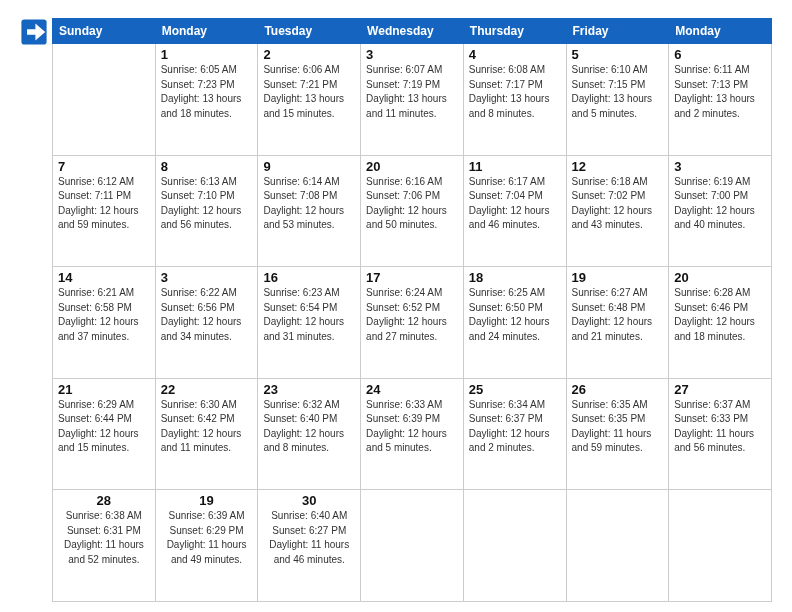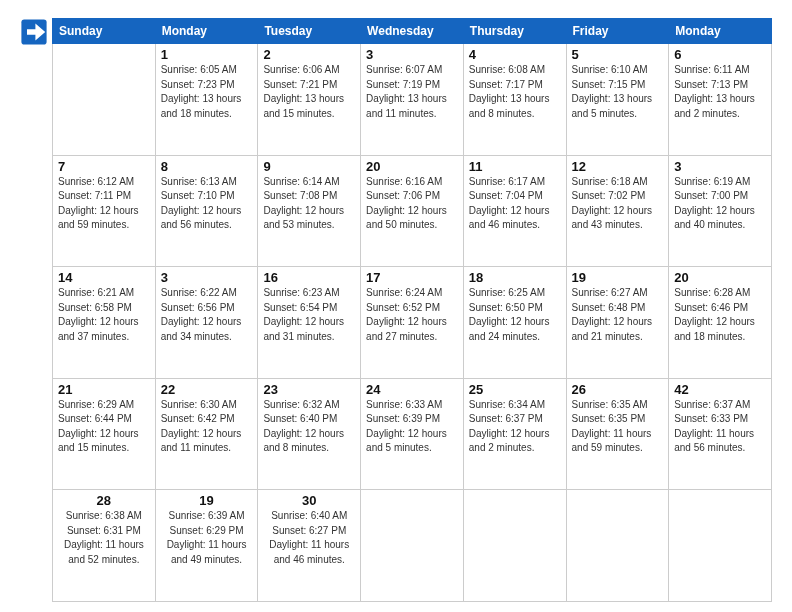--- a/index.html
+++ b/index.html
@@ -240,21 +240,21 @@
           </td>
           <td>
             <span class="day-num">25</span>
             <div class="day-info">Sunrise: 6:34 AM<br>Sunset: 6:37 PM<br>Daylight: 12 hours and 2 minutes.</div>
           </td>
           <td>
             <span class="day-num">26</span>
             <div class="day-info">Sunrise: 6:35 AM<br>Sunset: 6:35 PM<br>Daylight: 11 hours and 59 minutes.</div>
           </td>
           <td>
-            <span class="day-num">42</span>
+            <span class="day-num">27</span>
             <div class="day-info">Sunrise: 6:37 AM<br>Sunset: 6:33 PM<br>Daylight: 11 hours and 56 minutes.</div>
           </td>
         </tr>
         <tr>
           <td>
             <span class="day-num">28</span>
             <div class="day-info">Sunrise: 6:38 AM<br>Sunset: 6:31 PM<br>Daylight: 11 hours and 52 minutes.</div>
           </td>
           <td>
             <span class="day-num">19</span>

